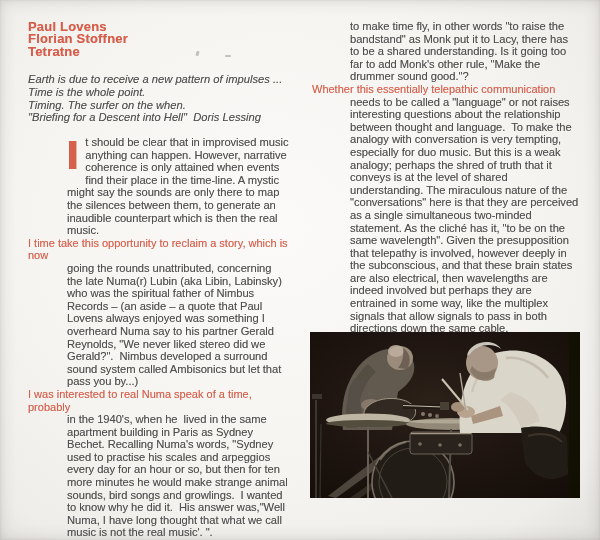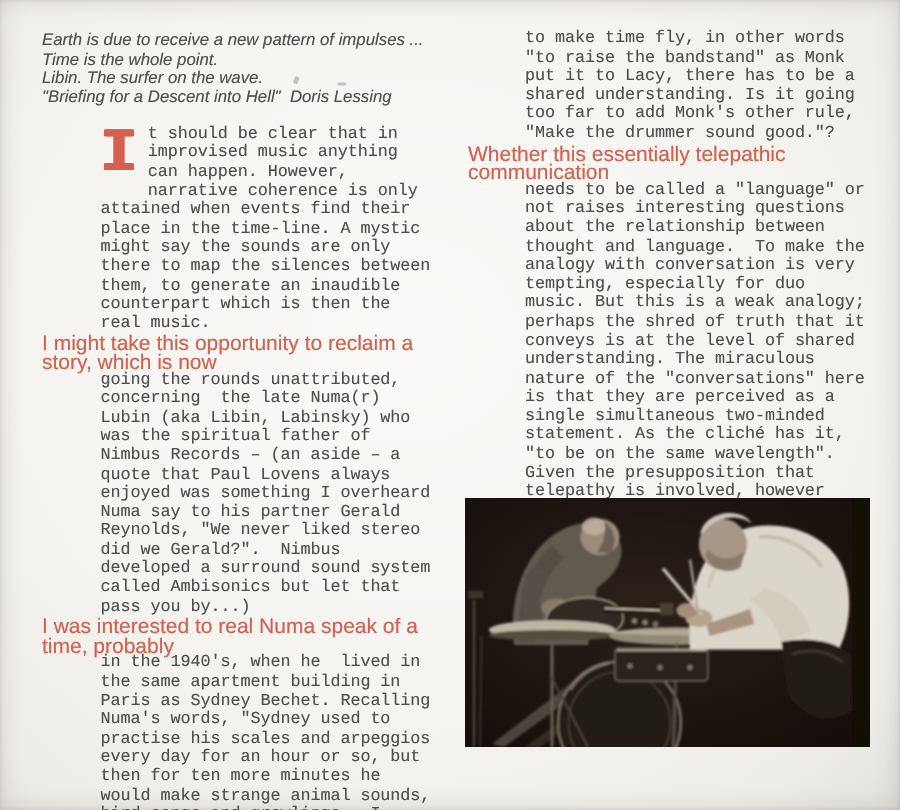--- a/index.html
+++ b/index.html
@@ -21,28 +21,27 @@
   .title-line{
     color:#d75c49;font-weight:bold;font-size:13px;line-height:12.4px;
     letter-spacing:.2px;text-shadow:0 0 .4px rgba(215,92,73,.55);
   }
   .epigraph{margin:0 0 12px 0;}
   .epi-line{font-size:11.2px;line-height:12.7px;white-space:pre-wrap;
     text-shadow:0 0 .4px rgba(79,79,79,.45);font-style:italic;}
   .epi-line.italic{}
   sup.fnote{font-size:8px;color:#4f4f4f;vertical-align:super;line-height:0;}
   .lead{
-    margin:0;color:#d7604d;font-size:14px;line-height:12.6px;white-space:pre-wrap;
+    margin:0;color:#d7604d;font-size:11px;line-height:12.6px;white-space:pre-wrap;
     text-shadow:0 0 .4px rgba(215,96,77,.5);
   }
   .bodytext{
     margin:0 0 0 39px;font-size:11.2px;line-height:12.6px;white-space:pre-wrap;
     hyphens:auto;-webkit-hyphens:auto;letter-spacing:-.05px;
     text-shadow:0 0 .4px rgba(79,79,79,.45);
-    font-family:Liberation Mono, monospace;
   }
   .col-right .bodytext{margin-left:38px;}
   .dropcap{
     float:left;color:#d7604d;font-weight:bold;
     font-size:41px;line-height:36px;height:37px;
     margin:1px 7px 0 0;
     text-shadow:.8px 0 0 #d7604d,-.8px 0 0 #d7604d;
   }
   .photo-wrap{position:absolute;left:310px;top:332px;width:270px;height:166px;}
   .photo-wrap svg{display:block;}
@@ -50,31 +49,36 @@
   .speck-1{left:196px;top:51px;width:3px;height:5px;transform:rotate(18deg);}
   .speck-2{left:225px;top:55px;width:6px;height:2px;}
 </style>
 </head>
 <body>
 
 <div class="page">
 
   <div class="col col-left">
 
+    <div class="titleblock">
+      <div class="title-line">Paul Lovens</div>
+      <div class="title-line">Florian Stoffner</div>
+      <div class="title-line">Tetratne</div>
+    </div>
 
     <div class="epigraph">
       <div class="epi-line">Earth is due to receive a new pattern of impulses ...</div>
       <div class="epi-line italic">Time is the whole point.</div>
-      <div class="epi-line">Libin. The surfer on the wave.</div>
+      <div class="epi-line">Timing. The surfer on the when.</div>
       <div class="epi-line">"Briefing for a Descent into Hell"  Doris Lessing</div>
     </div>
 
     <p class="bodytext"><span class="dropcap">I</span><span>t should be clear that in improvised music anything can happen. However, narrative coherence is only attained when events find their place in the time-line. A mystic might say the sounds are only there to map the silences between them, to generate an inaudible counterpart which is then the real music.</span></p>
 
-    <p class="lead">I might take this opportunity to reclaim a story, which is now</p>
+    <p class="lead">I time take this opportunity to reclaim a story, which is now</p>
     <p class="bodytext">going the rounds unattributed, concerning  the late Numa(r) Lubin (aka Libin, Labinsky) who was the spiritual father of Nimbus Records – (an aside – a quote that Paul Lovens always enjoyed was something I overheard Numa say to his partner Gerald Reynolds, "We never liked stereo did we Gerald?".  Nimbus developed a surround sound system called Ambisonics but let that pass you by...)</p>
 
     <p class="lead">I was interested to real Numa speak of a time, probably</p>
     <p class="bodytext">in the 1940's, when he  lived in the same apartment building in Paris as Sydney Bechet. Recalling Numa's words, "Sydney used to practise his scales and arpeggios every day for an hour or so, but then for ten more minutes he would make strange animal sounds, bird songs and growlings.  I wanted to know why he did it.  His answer was,"Well Numa, I have long thought that what we call music is not the real music'. ".</p>
 
   </div>
 
   <div class="col col-right">
     <p class="bodytext">to make time fly, in other words "to raise the bandstand" as Monk put it to Lacy, there has to be a shared understanding. Is it going too far to add Monk's other rule, "Make the drummer sound good."?</p>
     <p class="lead">Whether this essentially telepathic communication</p>

